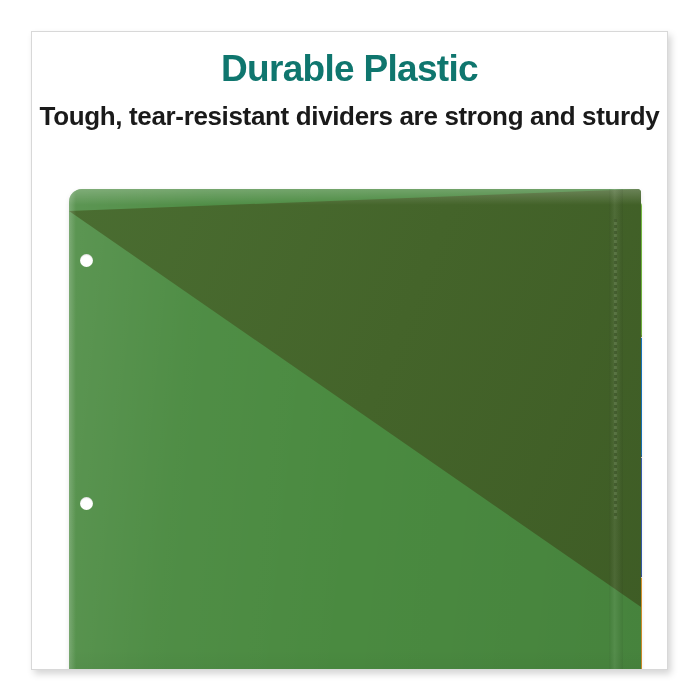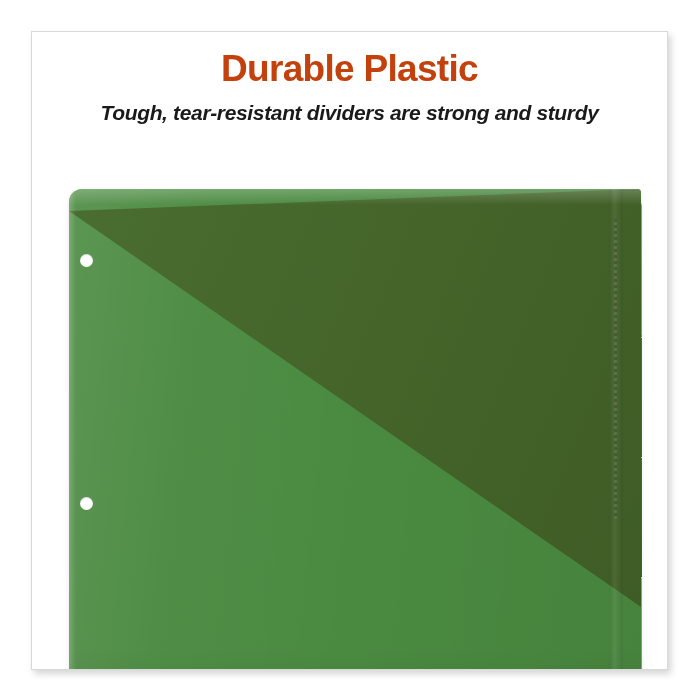--- a/index.html
+++ b/index.html
@@ -51,27 +51,26 @@
     font-size: 37px;
     line-height: 1.12;
     font-weight: bold;
     letter-spacing: -0.7px;
     color: #2c47a4;
     font-family: "Liberation Sans", sans-serif;
   }
   #subheadline {
     margin: 0;
     padding-top: 10px;
-    font-size: 21px;
+    font-size: 26px;
     line-height: 1.33;
     font-weight: bold;
     letter-spacing: -0.35px;
     color: #1a1a1a;
     font-family: "Liberation Sans", sans-serif;
-    font-style: italic;
   }
   #subheadline .sub-line {
     display: block;
   }
 
   
   #product-photo {
     position: absolute;
     left: 0;
     top: 0;
@@ -234,21 +233,21 @@
   }
 </style>
 </head>
 <body>
 
 <div id="canvas">
 
   <div id="product-card" style="background: rgb(255, 255, 255); border-color: rgb(216, 216, 216);">
 
     <div id="text-block">
-      <h1 id="headline" style="color: #c2410c;">Durable Plastic</h1>
+      <h1 id="headline" style="color: #0f766e;">Durable Plastic</h1>
       <p id="subheadline" style="color: rgb(26, 26, 26);">
         <span class="sub-line">Tough, tear-resistant dividers are strong and sturdy</span>
       </p>
     </div>
 
     <div id="product-photo">
 
       <div id="tab-stack">
         <div class="tab" id="tab-green" style="background: rgb(122, 193, 67);">
           <div class="tab-gloss"></div>

